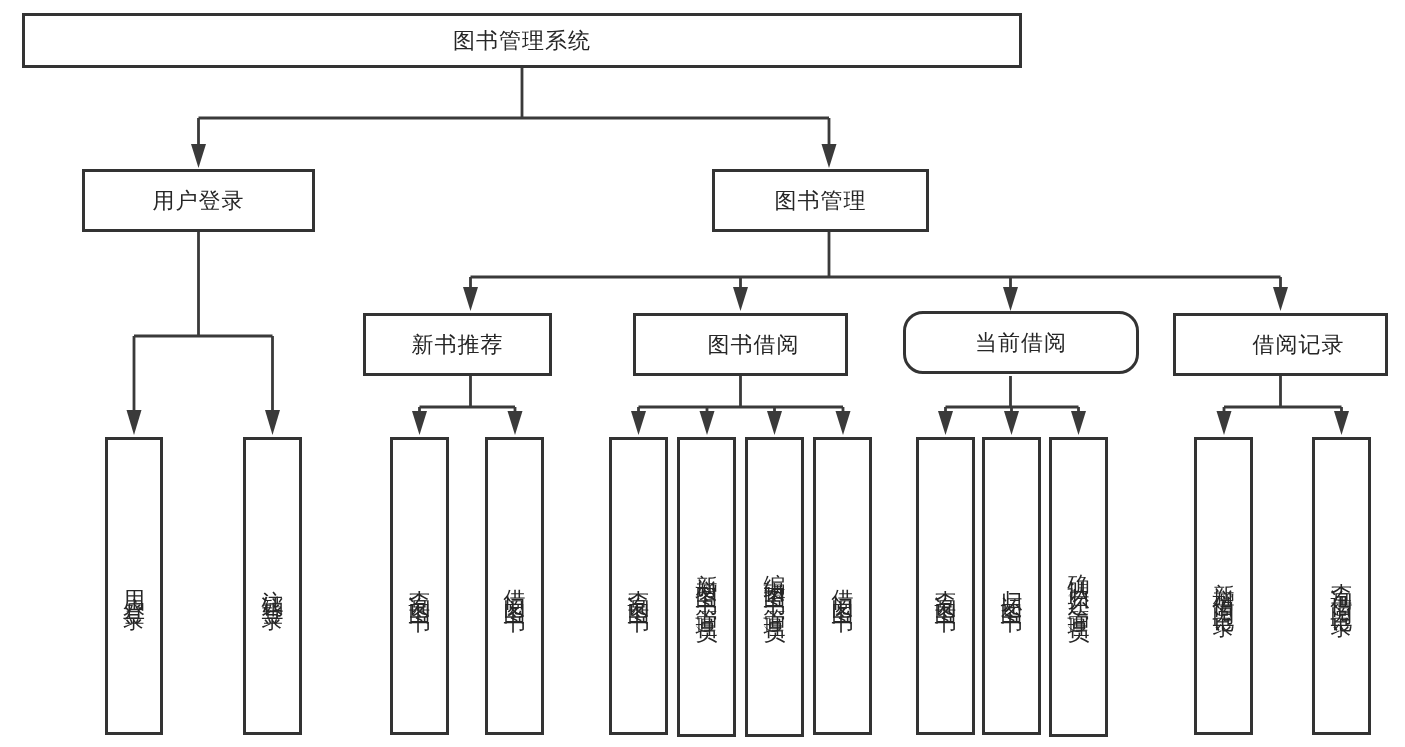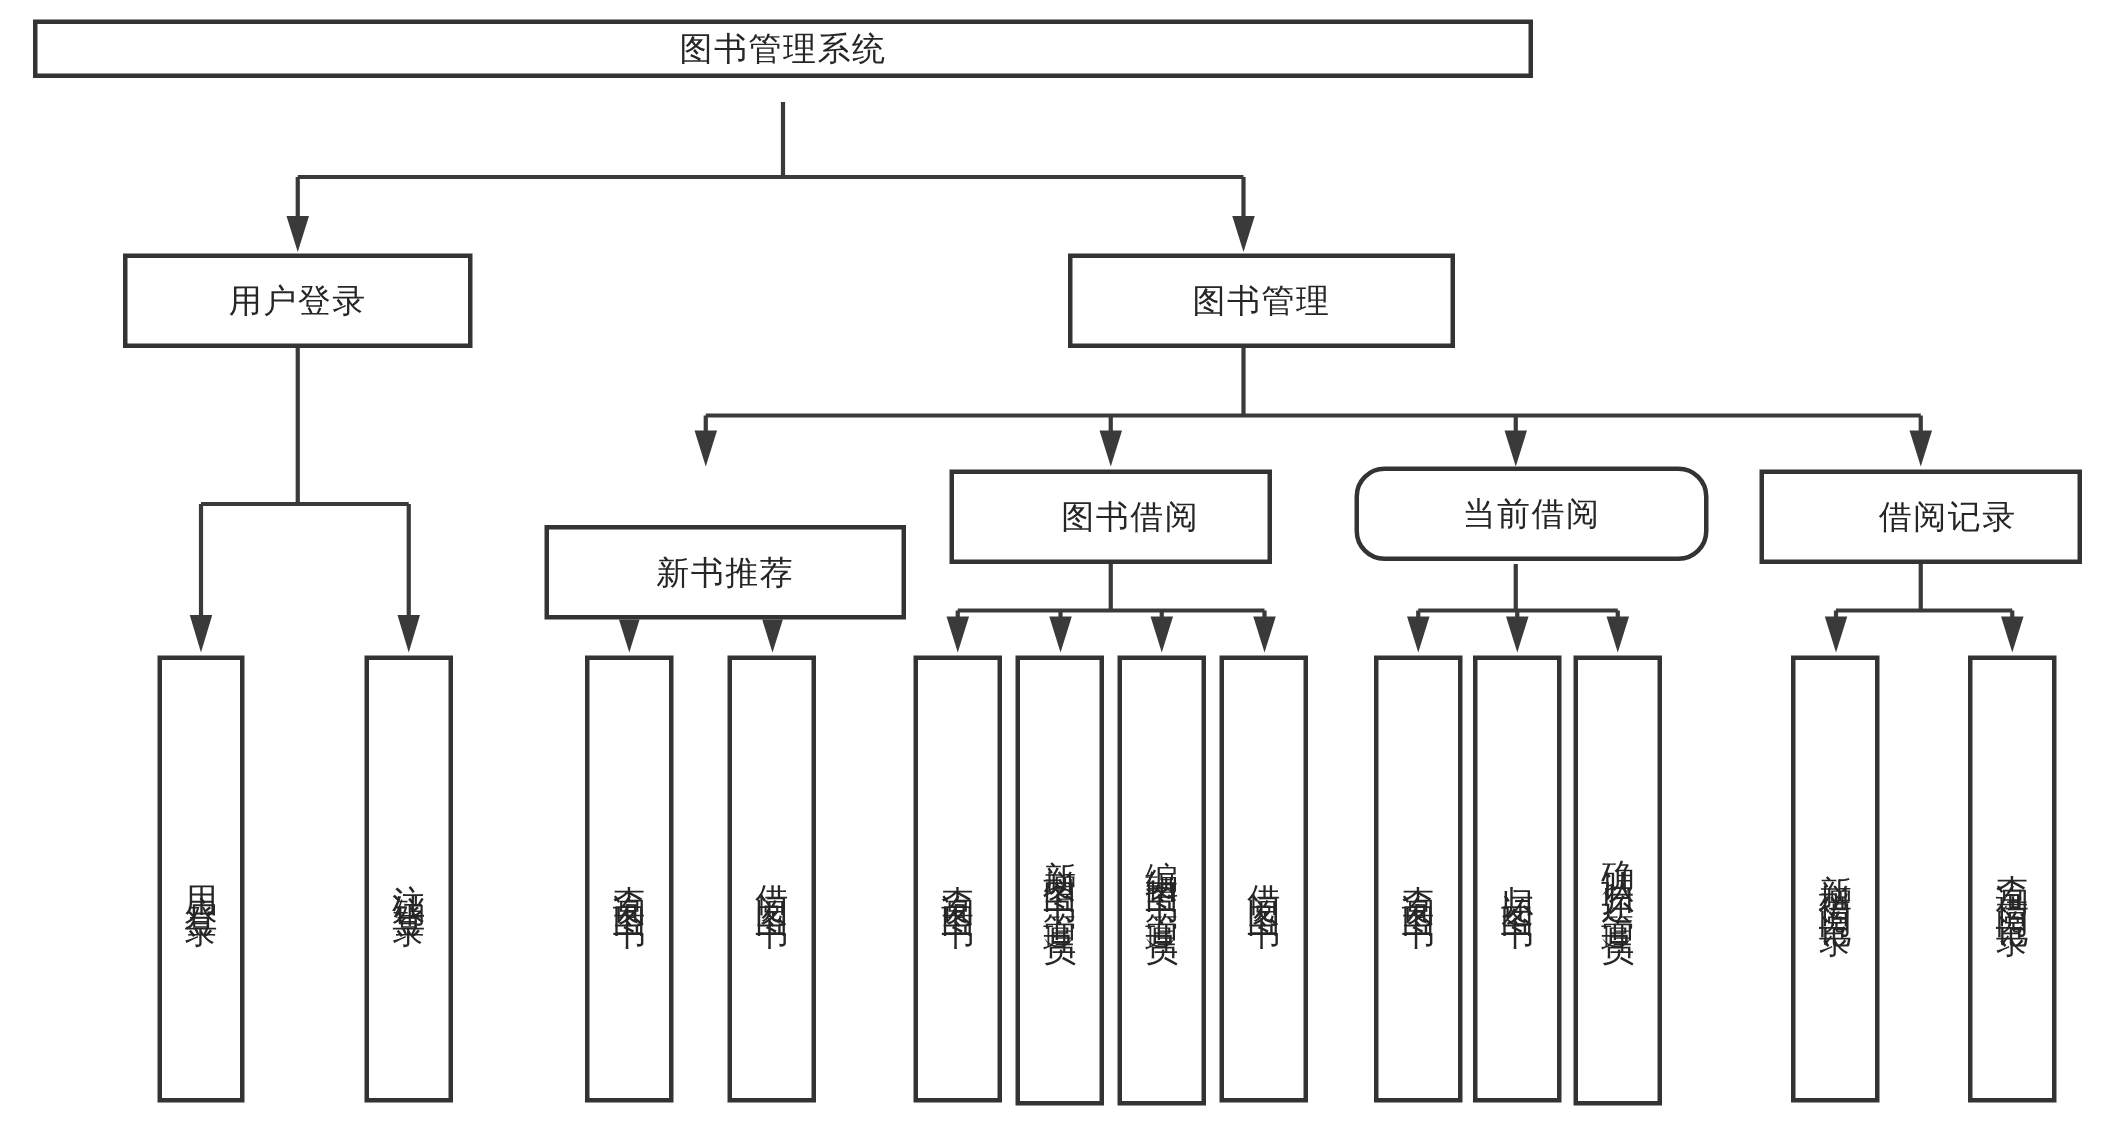--- a/index.html
+++ b/index.html
@@ -98,32 +98,32 @@
 
       <polygon points="938,411 953,411 945.5,435"></polygon>
       <polygon points="1004,411 1019,411 1011.5,435"></polygon>
       <polygon points="1071,411 1086,411 1078.5,435"></polygon>
 
       <polygon points="1216.5,411 1231.5,411 1224,435"></polygon>
       <polygon points="1334,411 1349,411 1341.5,435"></polygon>
     </g>
   </svg>
 
-  <div class="box" style="left:22px; top:13px; width:1000px; height:39px;">
+  <div class="box" style="left:22px; top:13px; width:1000px; height:55px;">
     <span class="h-label">图书管理系统</span>
   </div>
 
   <div class="box" style="left:82px; top:169px; width:233px; height:63px;">
     <span class="h-label">用户登录</span>
   </div>
-  <div class="box" style="left:712px; top:169px; width:258px; height:63px;">
+  <div class="box" style="left:712px; top:169px; width:217px; height:63px;">
     <span class="h-label">图书管理</span>
   </div>
 
-  <div class="box" style="left:363px; top:313px; width:241px; height:63px;margin-top:37px;">
+  <div class="box" style="left:363px; top:313px; width:189px; height:63px;">
     <span class="h-label">新书推荐</span>
   </div>
   <div class="box" style="left:633px; top:313px; width:215px; height:63px;padding-left:26px;">
     <span class="h-label">图书借阅</span>
   </div>
   <div class="box" style="left:903px; top:311px; width:236px; height:63px;border-radius:20px;">
     <span class="h-label">当前借阅</span>
   </div>
   <div class="box" style="left:1173px; top:313px; width:215px; height:63px;padding-left:36px;">
     <span class="h-label">借阅记录</span>

